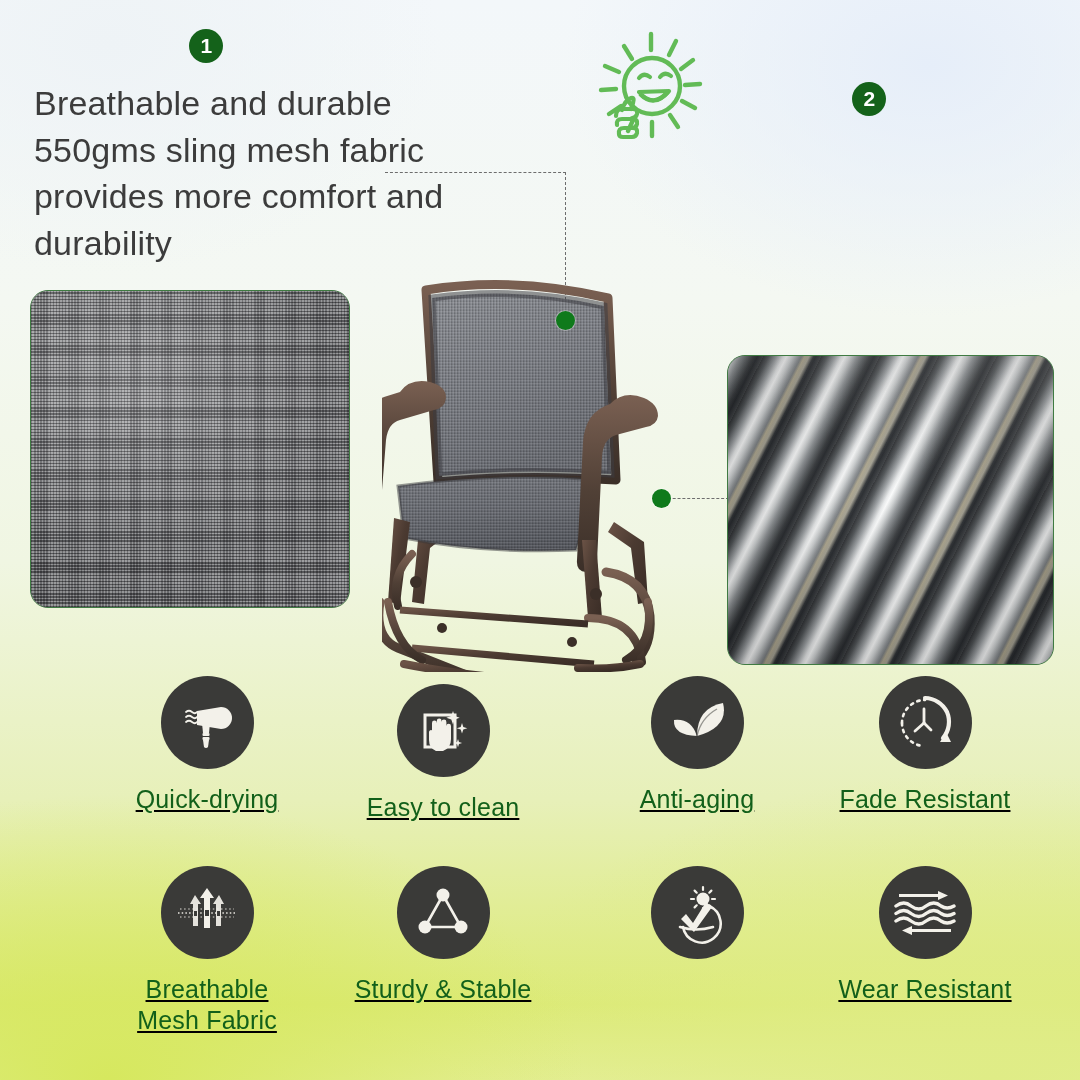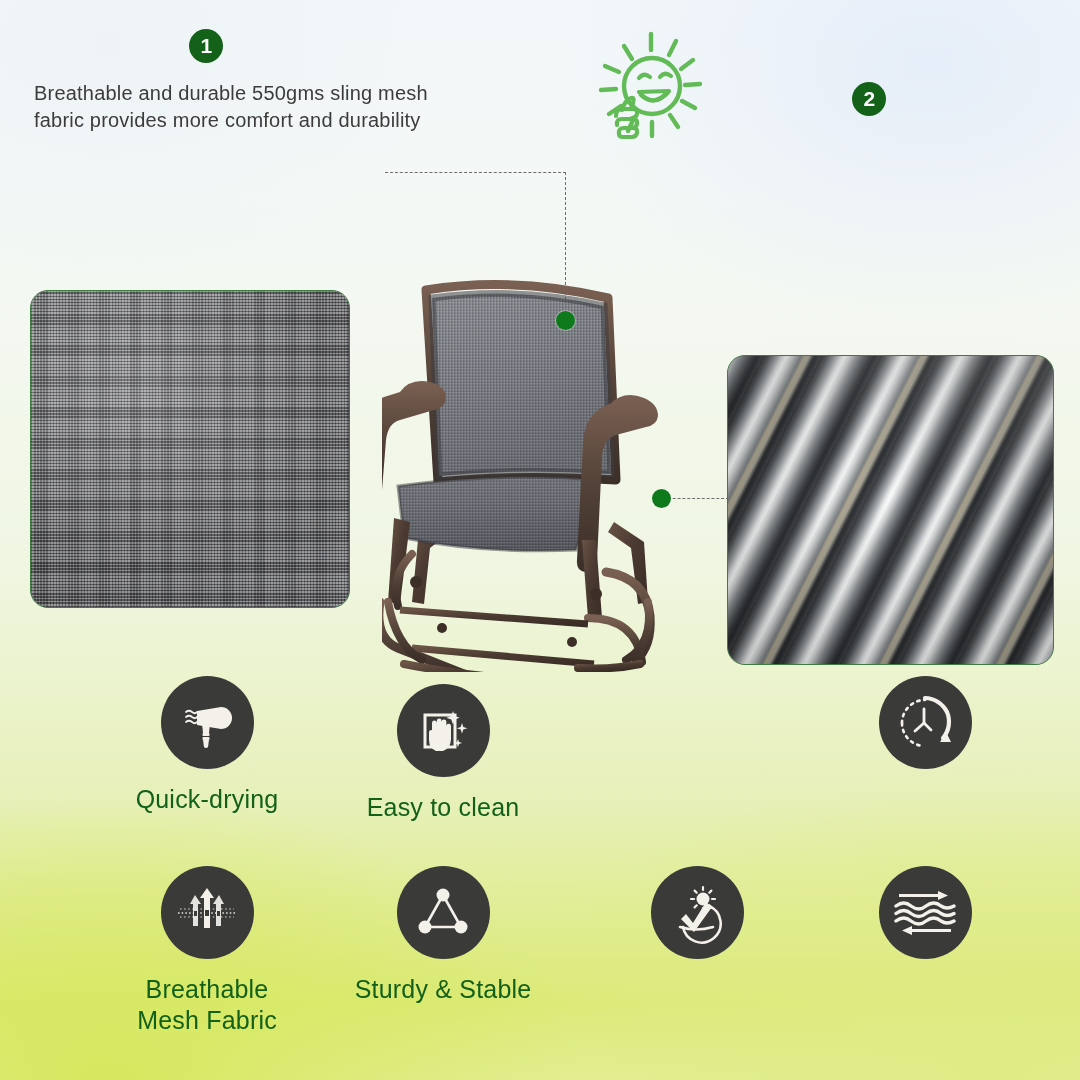--- a/index.html
+++ b/index.html
@@ -23,21 +23,21 @@
     background:#14621a;color:#ffffff;
     font-size:21px;font-weight:bold;line-height:34px;text-align:center;
     letter-spacing:-.5px;
   }
   #badge1{left:189px;top:29px;}
   #badge2{left:852px;top:82px;}
 
   
   .callout{
     position:absolute;color:#3c3c3c;
-    font-size:20px;line-height:1.37;font-weight:400;
+    font-size:34px;line-height:1.37;font-weight:400;
     letter-spacing:.2px;
   }
   #callout1{left:34px;top:80px;width:430px;}
   #callout2{left:718px;top:133px;width:350px;}
 
   
   .dash-h{position:absolute;height:0;border-top:1.6px dashed #6d6d6d;}
   .dash-v{position:absolute;width:0;border-left:1.6px dashed #6d6d6d;}
   #conn1-h{left:385px;top:172px;width:181px;}
   #conn1-v{left:565px;top:172px;height:148px;}
@@ -107,21 +107,21 @@
   #sun-doodle svg{width:100%;height:100%;display:block;}
 
   
   #features{
     position:absolute;left:0;top:676px;width:1080px;height:404px;
   }
   .frow{position:absolute;width:1080px;height:196px;}
   #frow1{top:0;}
   #frow2{top:190px;}
   .fcell{
-    position:absolute;width:240px;text-align:center;
+    position:absolute;width:240px;text-align:center;text-decoration:underline;
   }
   .fcell .circ{
     width:93px;height:93px;border-radius:50%;
     background:#3a3a38;margin:0 auto;
     display:flex;align-items:center;justify-content:center;
   }
   .fcell .circ svg{display:block;}
   .flabel{
     margin-top:15px;color:#12601a;
     font-size:25px;line-height:1.22;font-weight:400;letter-spacing:.2px;
@@ -295,37 +295,51 @@
                        L38 38 q0 9 -8 12 l-7 0 q-7 -3 -7 -11 L16 31 a2 2 0 0 1 3.4 -1.4 Z"></path>
               <path d="M40 10 l1.7 5 l5 1.7 l-5 1.7 l-1.7 5 l-1.7 -5 l-5 -1.7 l5 -1.7 Z"></path>
               <path d="M49 22 l1.3 4 l4 1.3 l-4 1.3 l-1.3 4 l-1.3 -4 l-4 -1.3 l4 -1.3 Z"></path>
               <path d="M45 38 l1 3.1 l3.1 1 l-3.1 1 l-1 3.1 l-1 -3.1 l-3.1 -1 l3.1 -1 Z"></path>
             </g>
           </svg>
         </div>
         <div class="flabel">Easy to clean</div>
       </div>
 
+      <div class="fcell" style="left:577px;top:0;">
+        <div class="circ">
+          <svg width="62" height="62" viewBox="0 0 62 62">
+            <g fill="#f3f1ea">
+              <path d="M31 44 q-6 -18 -23 -16 q-1 15 23 16 Z"></path>
+              <path d="M31 44 q0 -28 26 -33 q6 24 -26 33 Z"></path>
+            </g>
+            <path d="M31 44 q-1 -12 -9 -19" fill="none" stroke="#3a3a38" stroke-width="1.4" opacity=".5"></path>
+            <path d="M31 44 q4 -18 20 -27" fill="none" stroke="#3a3a38" stroke-width="1.4" opacity=".5"></path>
+          </svg>
+        </div>
+        <div class="flabel">Anti-aging</div>
+      </div>
 
       <div class="fcell" style="left:805px;top:0;">
         <div class="circ">
           <svg width="62" height="62" viewBox="0 0 62 62">
             <g stroke="#f3f1ea" stroke-width="2.6" stroke-linecap="round">
               <path d="M8 31 a23 23 0 0 1 23 -23" fill="none" stroke-dasharray="2.4 4.6"></path>
               <path d="M8 31 a23 23 0 0 0 18 22.5" fill="none" stroke-dasharray="2.4 4.6"></path>
             </g>
             <path d="M31 6 a25 25 0 0 1 22 14 a25 25 0 0 1 -4 26" fill="none" stroke="#f3f1ea" stroke-width="4.2" stroke-linecap="round"></path>
             <path d="M52 40 L57 50 L46 50 Z" fill="#f3f1ea"></path>
             <g stroke="#f3f1ea" stroke-width="2.8" stroke-linecap="round">
               <path d="M30 17 L30 31"></path>
               <path d="M30 31 L21 39"></path>
               <path d="M30 31 L37 38"></path>
             </g>
           </svg>
         </div>
+        <div class="flabel">Fade Resistant</div>
       </div>
     </div>
 
     <div class="frow" id="frow2">
 
       <div class="fcell" style="left:323px;top:0;">
         <div class="circ">
           <svg width="60" height="60" viewBox="0 0 60 60">
             <g stroke="#f3f1ea" stroke-width="2.6" fill="none">
               <path d="M30 12 L48 44 L12 44 Z"></path>
@@ -392,17 +406,18 @@
               <path d="M5 12 L44 12 L44 9 L54 13.5 L44 18 L44 15 L5 15 Z"></path>
               <path d="M57 50 L18 50 L18 53 L8 48.5 L18 44 L18 47 L57 47 Z"></path>
             </g>
             <g stroke="#f3f1ea" stroke-width="3.4" fill="none" stroke-linecap="round">
               <path d="M2 24 q8 -6 15 0 q8 6 15 0 q8 -6 15 0 q6 4 13 0"></path>
               <path d="M2 31.5 q8 -6 15 0 q8 6 15 0 q8 -6 15 0 q6 4 13 0"></path>
               <path d="M2 39 q8 -6 15 0 q8 6 15 0 q8 -6 15 0 q6 4 13 0"></path>
             </g>
           </svg>
         </div>
+        <div class="flabel">Wear Resistant</div>
       </div>
     </div>
   </div>
 
 </div>
 
 </body></html>

